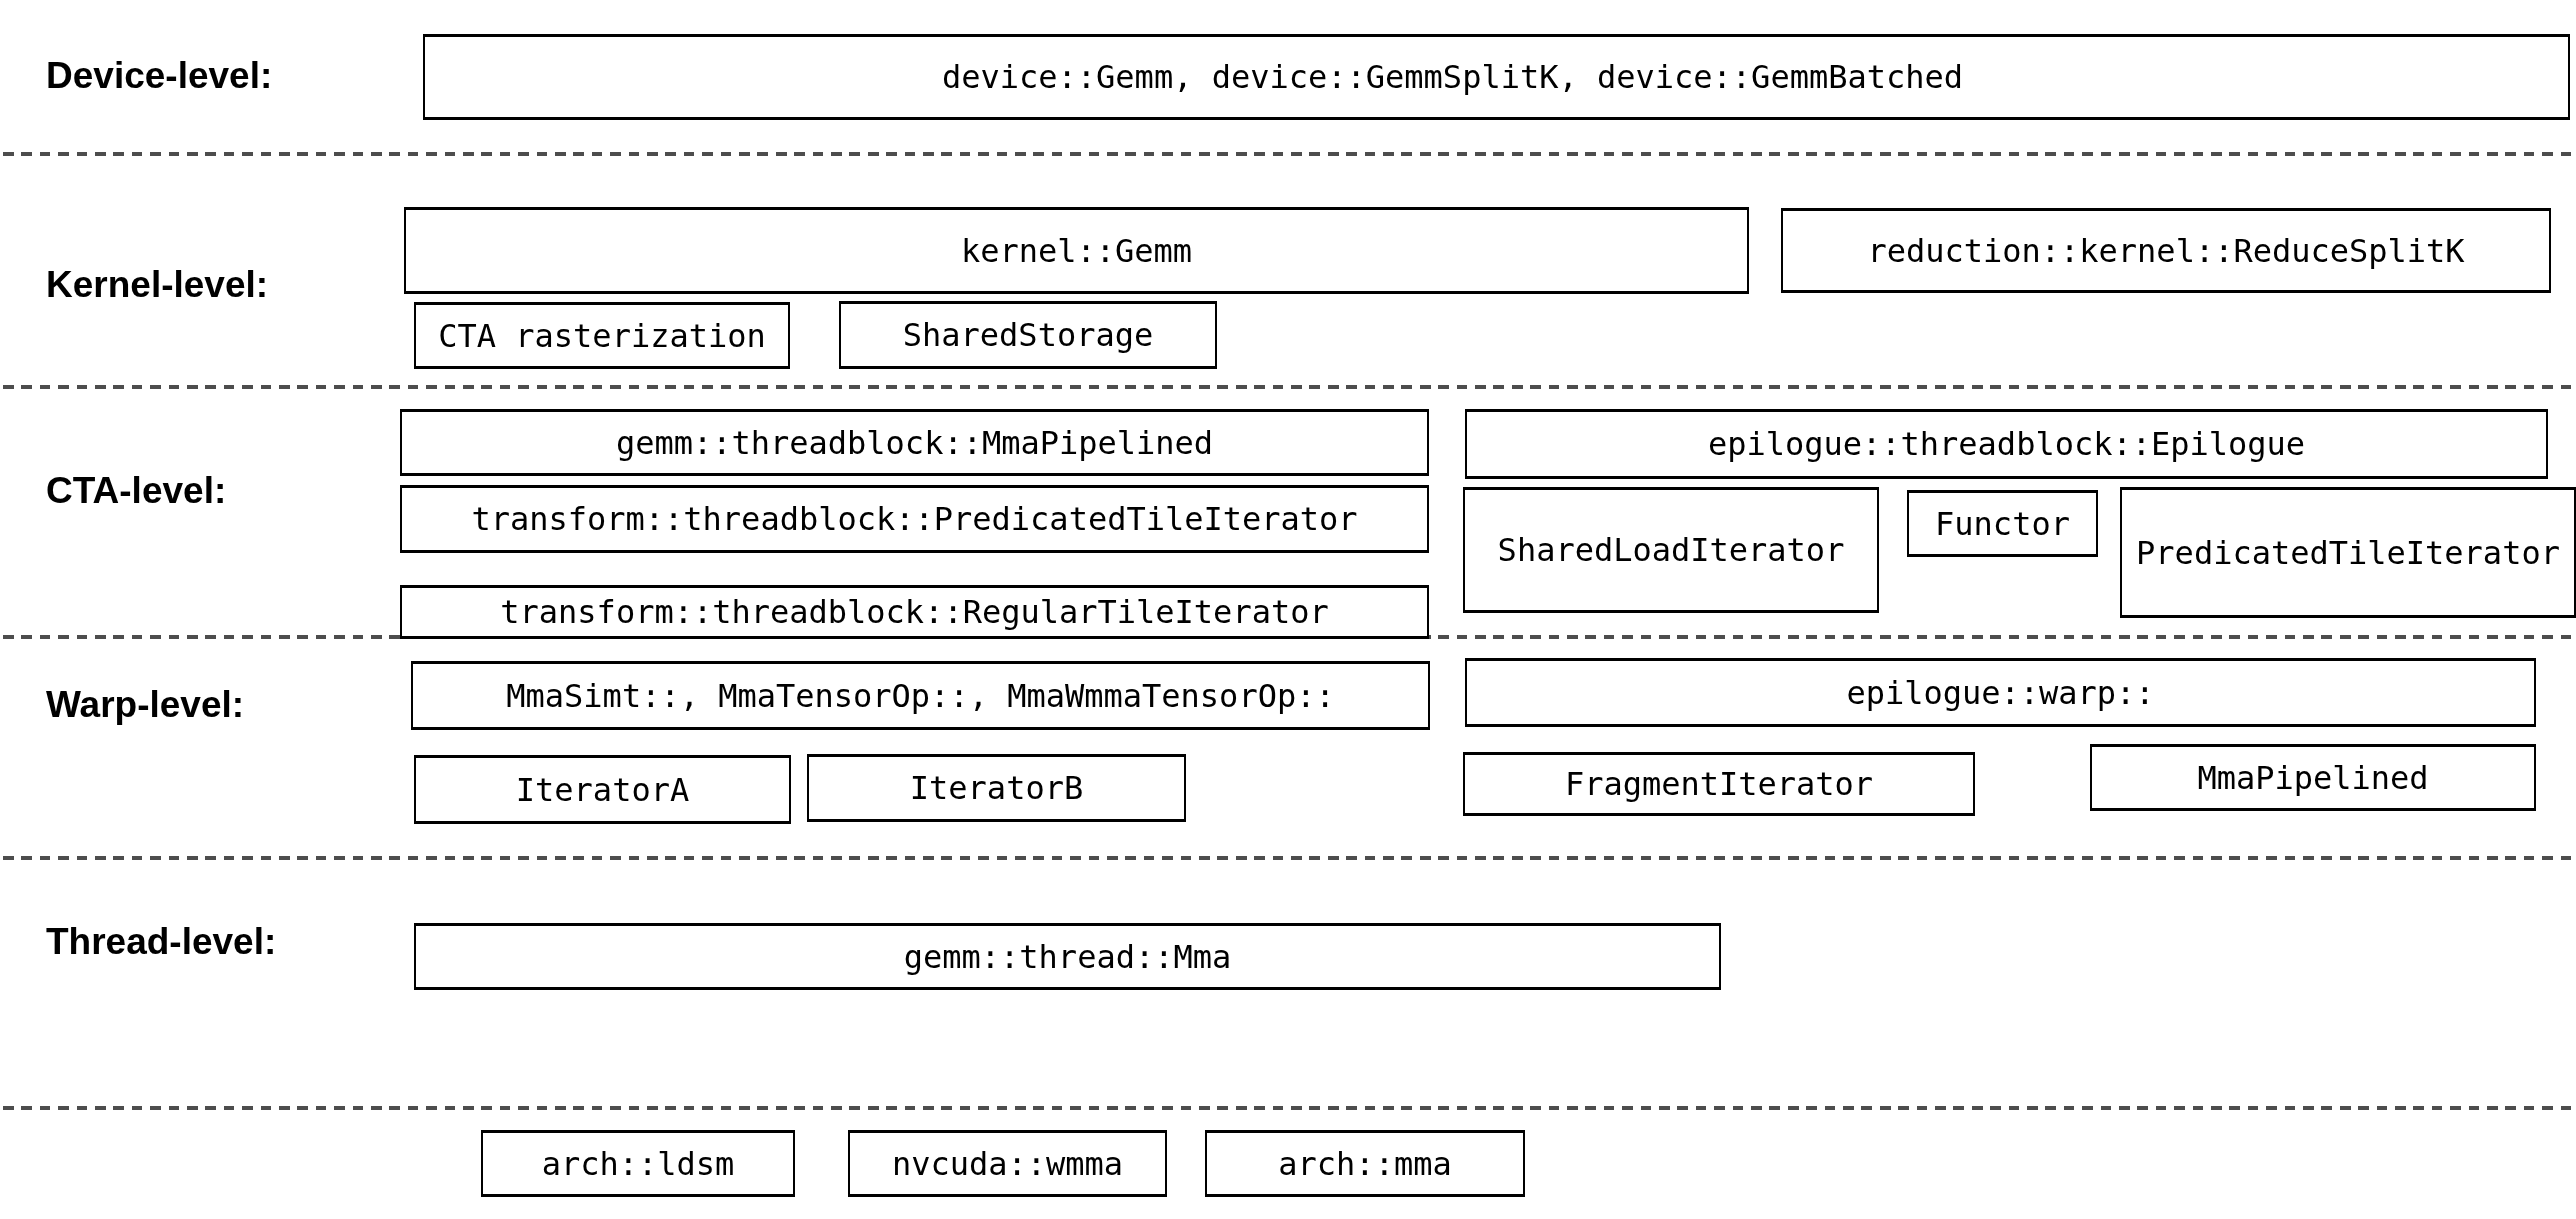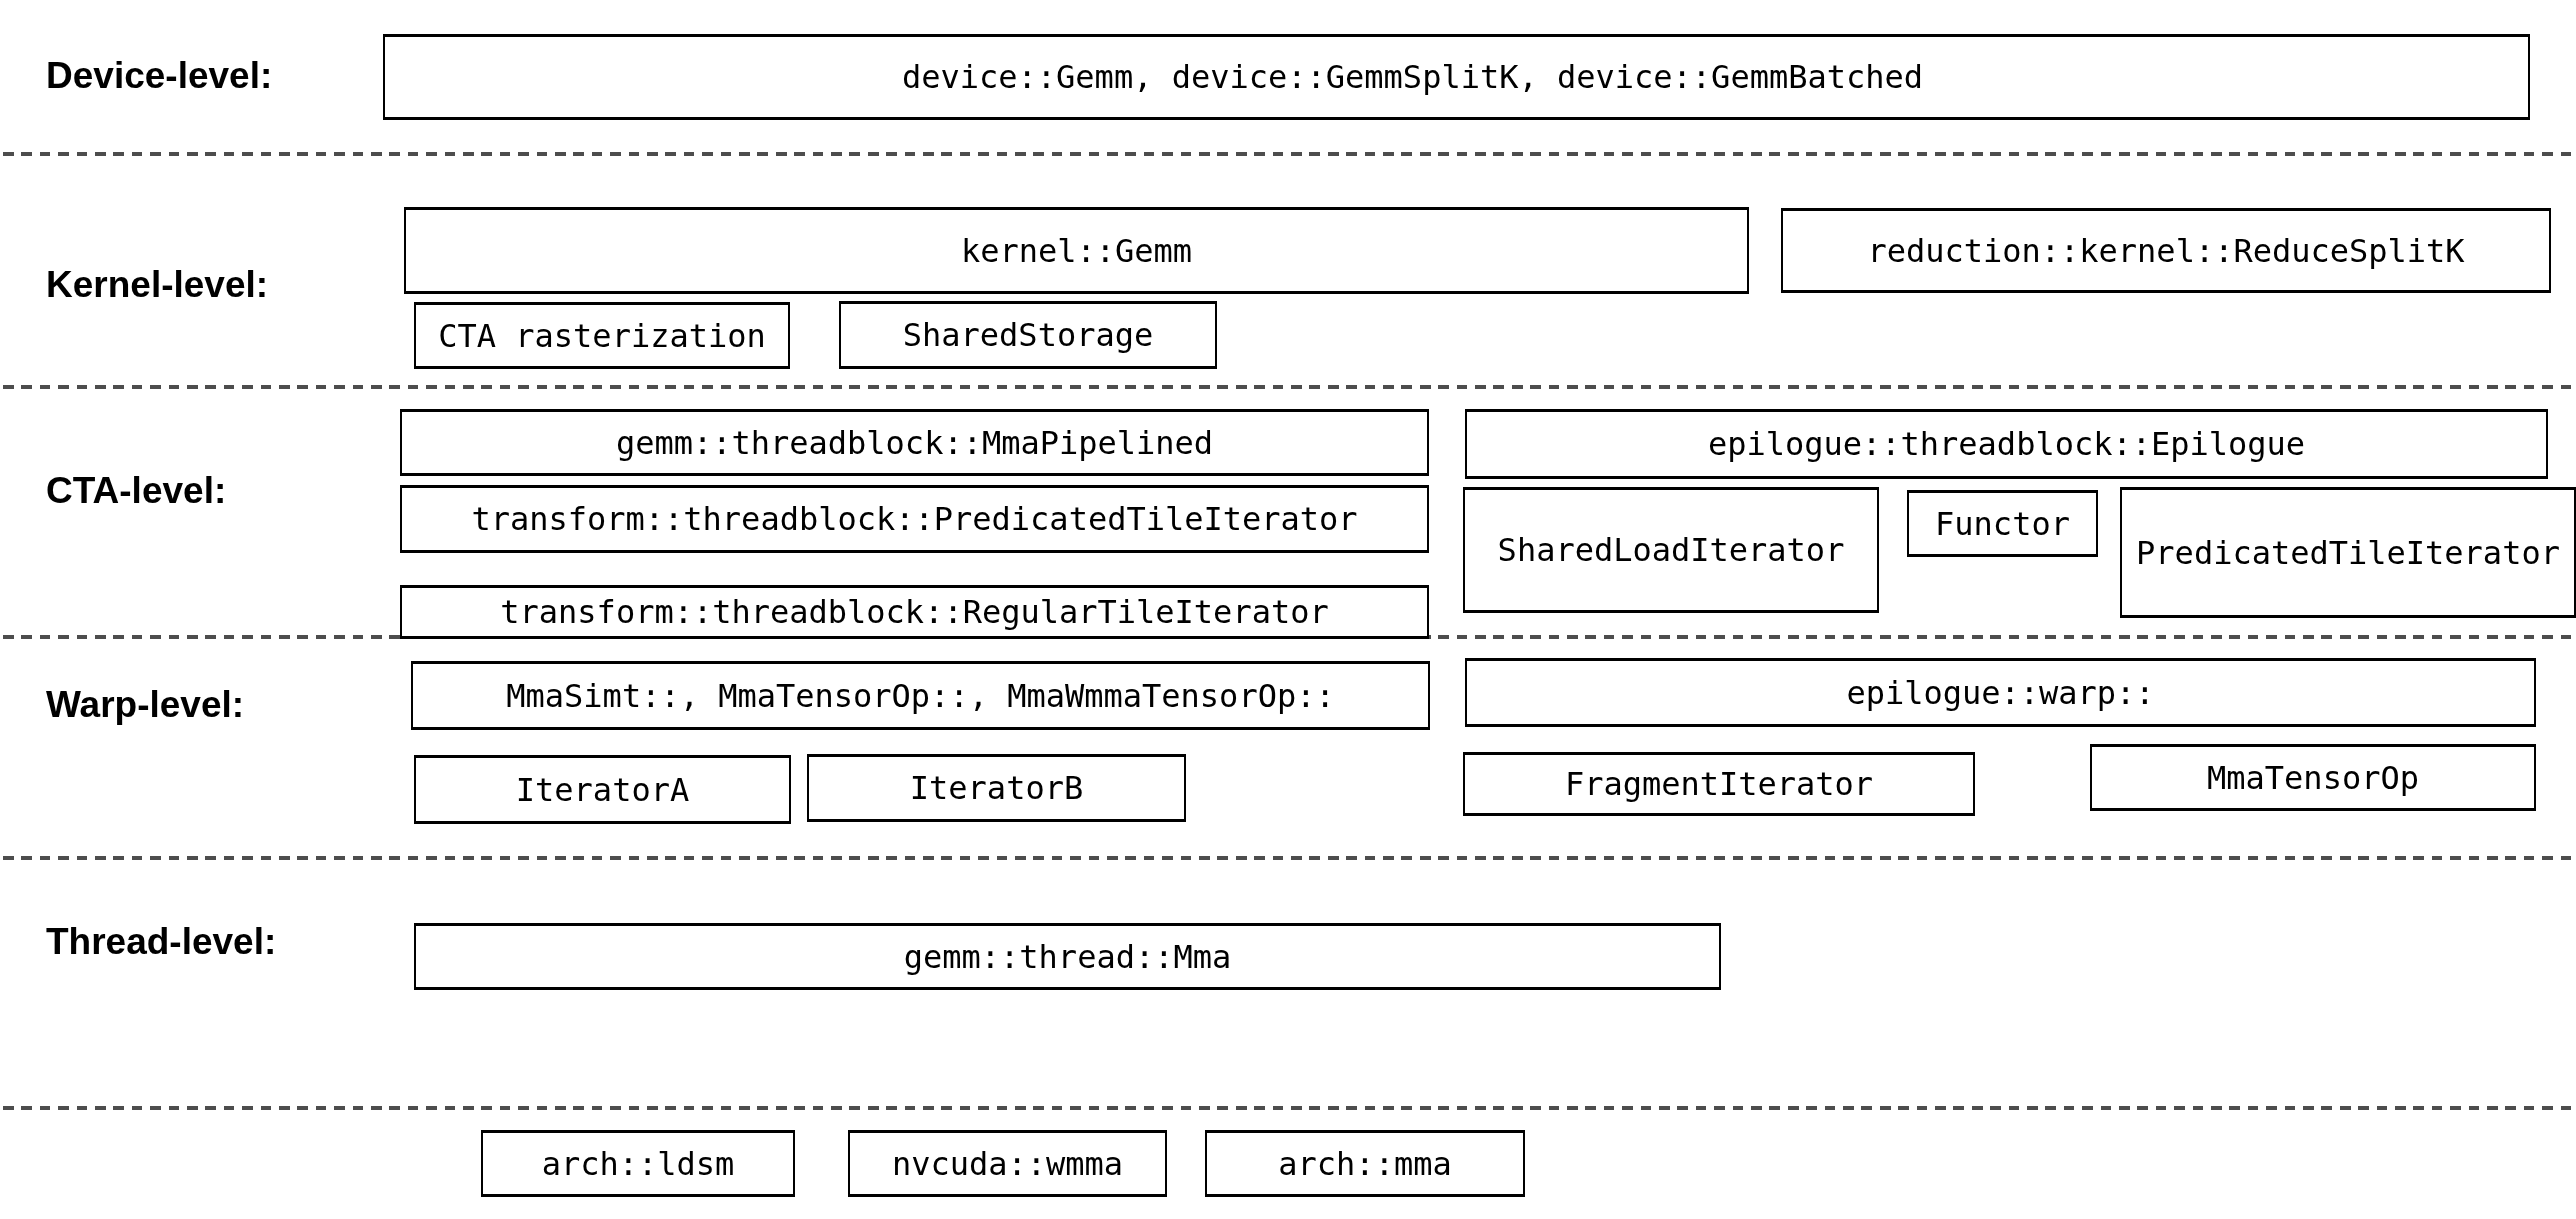--- a/index.html
+++ b/index.html
@@ -53,41 +53,41 @@
   <div class="sep" style="top:635px"></div>
   <div class="sep" style="top:856px"></div>
   <div class="sep" style="top:1106px"></div>
 
   <div class="lbl" style="top:54px">Device-level:</div>
   <div class="lbl" style="top:263px">Kernel-level:</div>
   <div class="lbl" style="top:469px">CTA-level:</div>
   <div class="lbl" style="top:683px">Warp-level:</div>
   <div class="lbl" style="top:920px">Thread-level:</div>
 
-  <div class="box" style="left:383px;top:34px;width:2147px;height:86px;padding-right:88px">device::Gemm, device::GemmSplitK, device::GemmBatched</div>
+  <div class="box" style="left:423px;top:34px;width:2147px;height:86px;padding-right:88px">device::Gemm, device::GemmSplitK, device::GemmBatched</div>
 
   <div class="box" style="left:404px;top:207px;width:1345px;height:87px">kernel::Gemm</div>
   <div class="box" style="left:1781px;top:208px;width:770px;height:85px">reduction::kernel::ReduceSplitK</div>
   <div class="box" style="left:414px;top:302px;width:376px;height:67px">CTA rasterization</div>
   <div class="box" style="left:839px;top:301px;width:378px;height:68px">SharedStorage</div>
 
   <div class="box" style="left:400px;top:409px;width:1029px;height:67px">gemm::threadblock::MmaPipelined</div>
   <div class="box" style="left:400px;top:485px;width:1029px;height:68px">transform::threadblock::PredicatedTileIterator</div>
   <div class="box" style="left:400px;top:585px;width:1029px;height:54px">transform::threadblock::RegularTileIterator</div>
   <div class="box" style="left:1465px;top:409px;width:1083px;height:70px">epilogue::threadblock::Epilogue</div>
   <div class="box" style="left:1463px;top:487px;width:416px;height:126px">SharedLoadIterator</div>
   <div class="box" style="left:1907px;top:490px;width:191px;height:67px">Functor</div>
   <div class="box" style="left:2120px;top:487px;width:456px;height:131px">PredicatedTileIterator</div>
 
   <div class="box" style="left:411px;top:661px;width:1019px;height:69px">MmaSimt::, MmaTensorOp::, MmaWmmaTensorOp::</div>
   <div class="box" style="left:414px;top:755px;width:377px;height:69px">IteratorA</div>
   <div class="box" style="left:807px;top:754px;width:379px;height:68px">IteratorB</div>
   <div class="box" style="left:1465px;top:658px;width:1071px;height:69px">epilogue::warp::</div>
   <div class="box" style="left:1463px;top:752px;width:512px;height:64px">FragmentIterator</div>
-  <div class="box" style="left:2090px;top:744px;width:446px;height:67px">MmaTensorOp</div>
+  <div class="box" style="left:2090px;top:744px;width:446px;height:67px">MmaPipelined</div>
 
   <div class="box" style="left:414px;top:923px;width:1307px;height:67px;">gemm::thread::Mma</div>
 
   <div class="box" style="left:481px;top:1130px;width:314px;height:67px">arch::ldsm</div>
   <div class="box" style="left:848px;top:1130px;width:319px;height:67px">nvcuda::wmma</div>
   <div class="box" style="left:1205px;top:1130px;width:320px;height:67px">arch::mma</div>
 
 </div>
 
 

